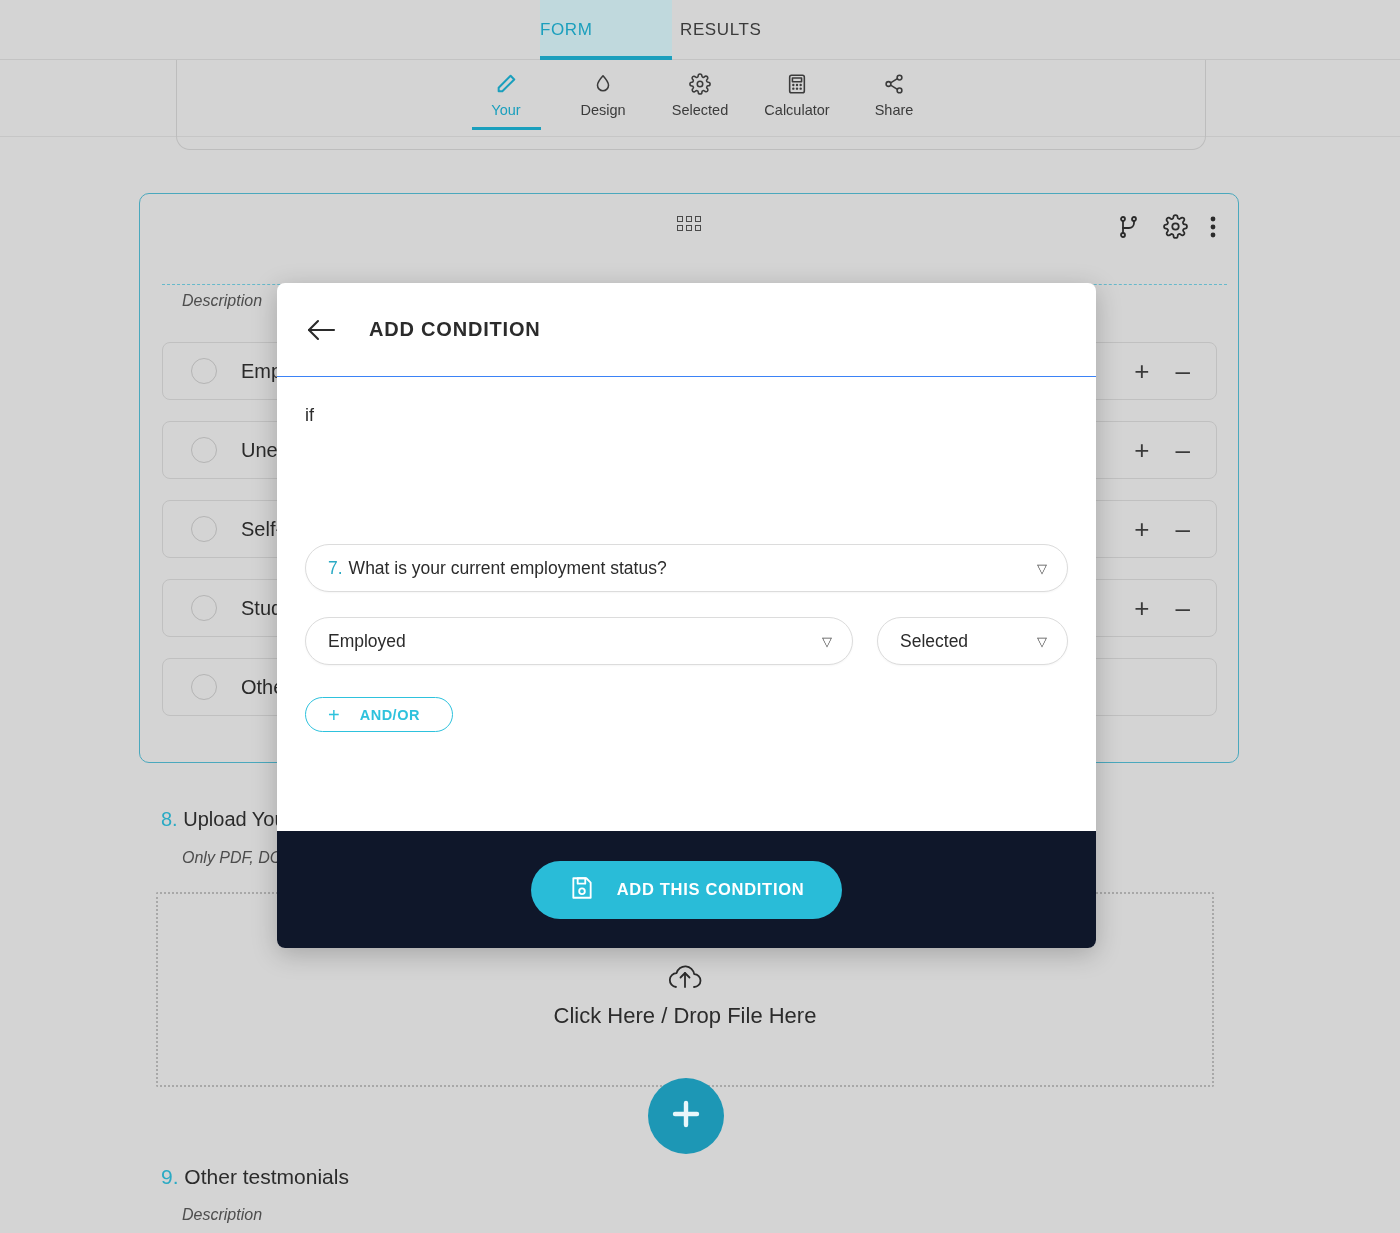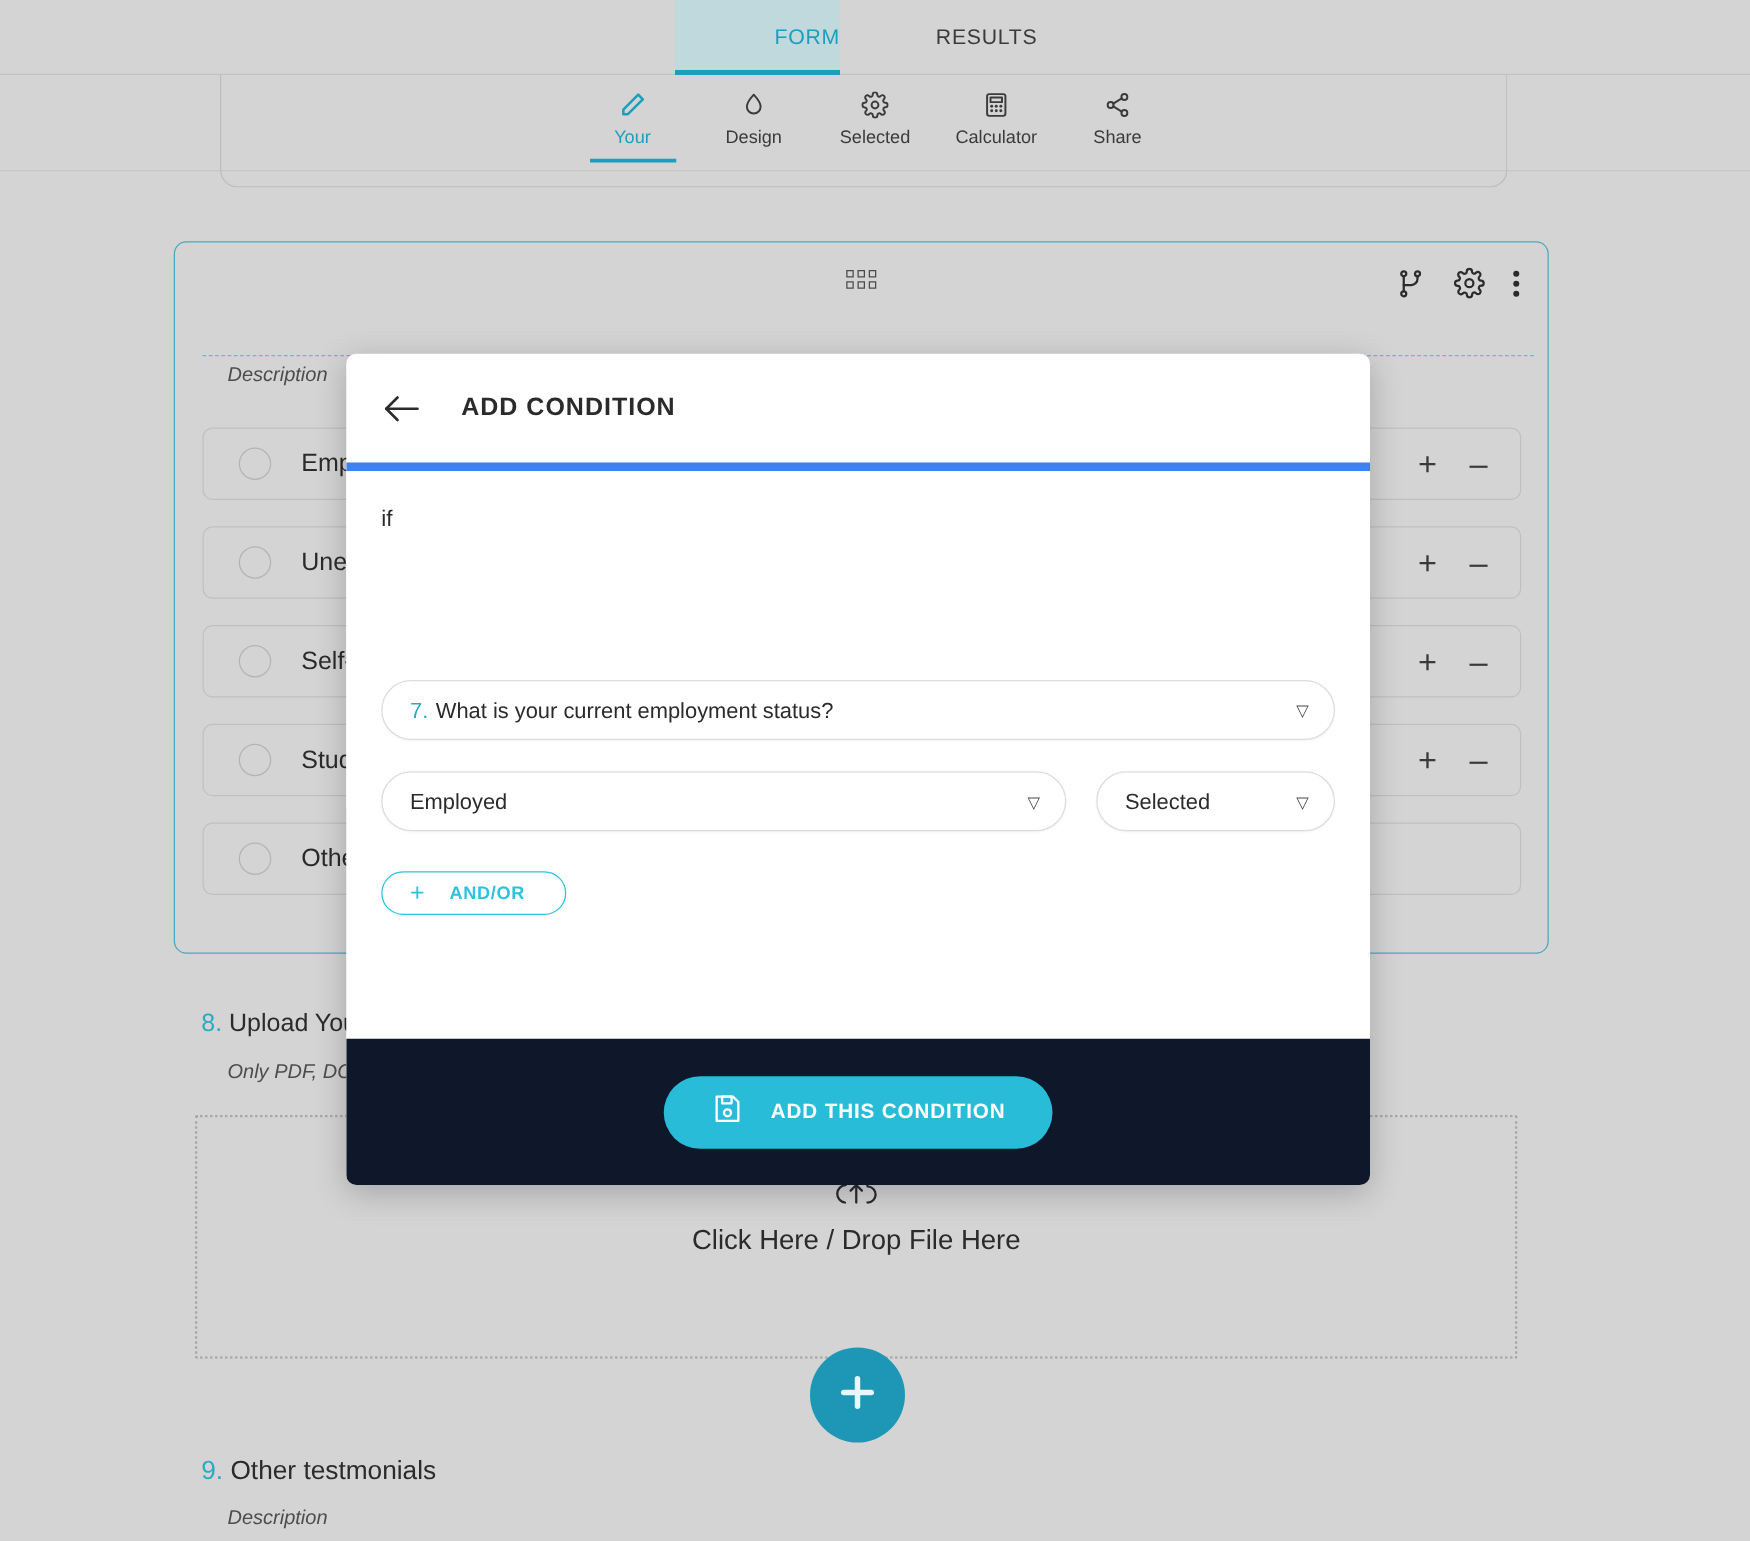--- a/index.html
+++ b/index.html
@@ -12,21 +12,21 @@
   }
   #root { position: relative; width: 1400px; height: 1233px; background: #d4d4d4; }
 
   
   .tabbar {
     position: absolute; top: 0; left: 0; width: 1400px; height: 60px;
     background: #d4d4d4; border-bottom: 1px solid #c3c3c3;
   }
   .tab {
     position: absolute; top: 0; height: 60px;
-    display: flex; align-items: center; justify-content: flex-end;
+    display: flex; align-items: center; justify-content: flex-start;
     font-size: 17px; letter-spacing: .6px; color: #3b3b3b;
     cursor: pointer; user-select: none;
   }
   .tab.active { background: #c0d9dd; color: #1a9fbd; }
   .tab.active::after {
     content: ""; position: absolute; left: 0; right: 0; bottom: 0;
     height: 4px; background: #1a9fbd;
   }
   #tab-form { left: 540px; width: 132px; }
   #tab-results { left: 680px; width: 150px; }
@@ -101,21 +101,21 @@
   .opt .pm span { font-size: 26px; color: #3a3a3a; line-height: 1; cursor: pointer; }
 
   
   .q8-title { position: absolute; left: 161px; top: 808px; font-size: 20px; color: #2b2b2b; white-space: nowrap; }
   .q8-desc  { position: absolute; left: 182px; top: 849px; font-size: 16px; font-style: italic; color: #4d4d4d; white-space: nowrap; }
   .dropzone {
     position: absolute; left: 156px; top: 892px; width: 1058px; height: 195px;
     border: 2px dotted #a8a8a8; border-radius: 2px;
   }
   .dz-inner {
-    position: absolute; left: 0; right: 0; top: 44px;
+    position: absolute; left: 0; right: 0; top: 69px;
     display: flex; flex-direction: column; align-items: center; gap: 6px;
   }
   .dz-text { font-size: 22px; color: #2b2b2b; }
 
   
   .fab {
     position: absolute; left: 648px; top: 1078px; width: 76px; height: 76px;
     border-radius: 50%; background: #1d97b5;
     display: flex; align-items: center; justify-content: center; cursor: pointer;
   }
@@ -126,21 +126,21 @@
 
   
   .modal {
     position: absolute; left: 277px; top: 283px; width: 819px; height: 665px;
     background: #ffffff; border-radius: 8px;
     box-shadow: 0 6px 26px rgba(0,0,0,.22);
     overflow: hidden;
   }
   .modal-head {
     position: absolute; left: 0; top: 0; width: 100%; height: 94px;
-    border-bottom: 7px solid #3b82f6;
+    border-bottom: 1px solid #3b82f6;
     display: flex; align-items: center;
   }
   .back-btn { margin-left: 28px; cursor: pointer; display: flex; align-items: center; }
   .modal-title {
     margin-left: 32px; font-size: 20px; font-weight: bold;
     letter-spacing: .8px; color: #2b2b2b;
   }
   .if-sect { position: absolute; left: 0; top: 94px; width: 100%; height: 269px; background: #fff; }
   .sect-label { position: absolute; left: 28px; font-size: 18px; color: #2b2b2b; }
 

